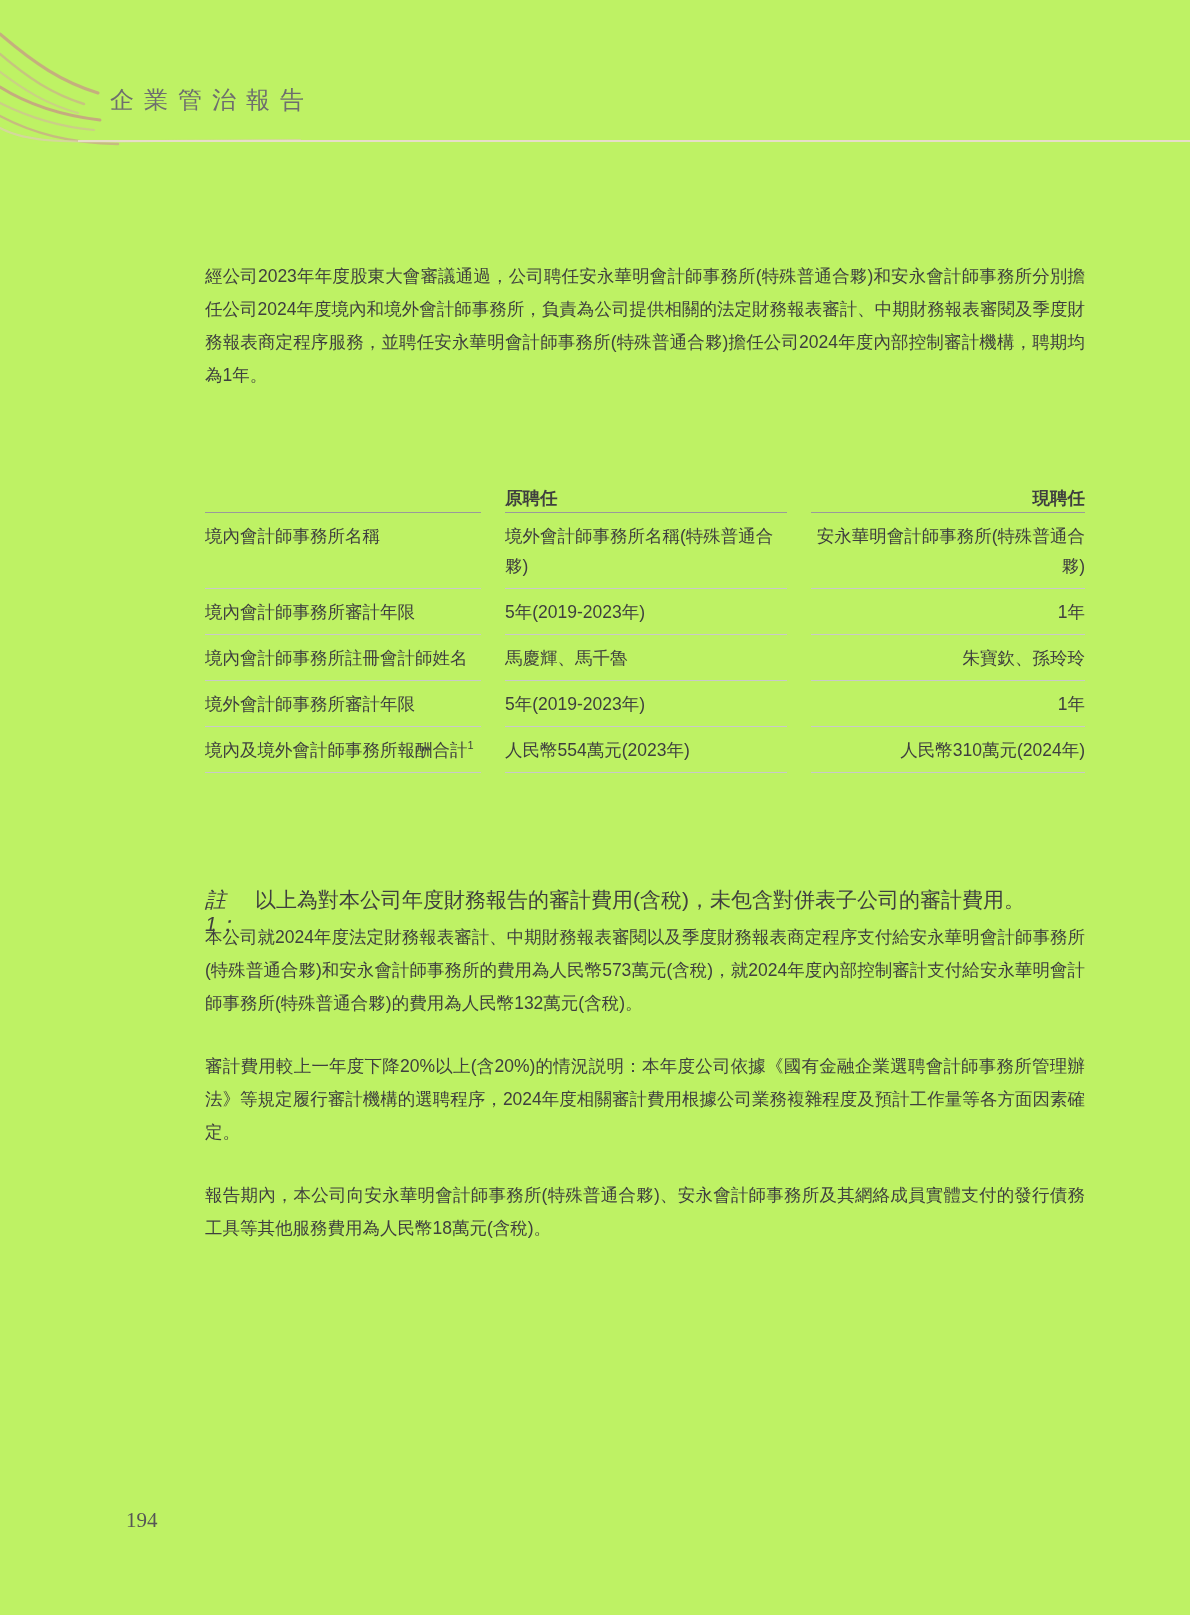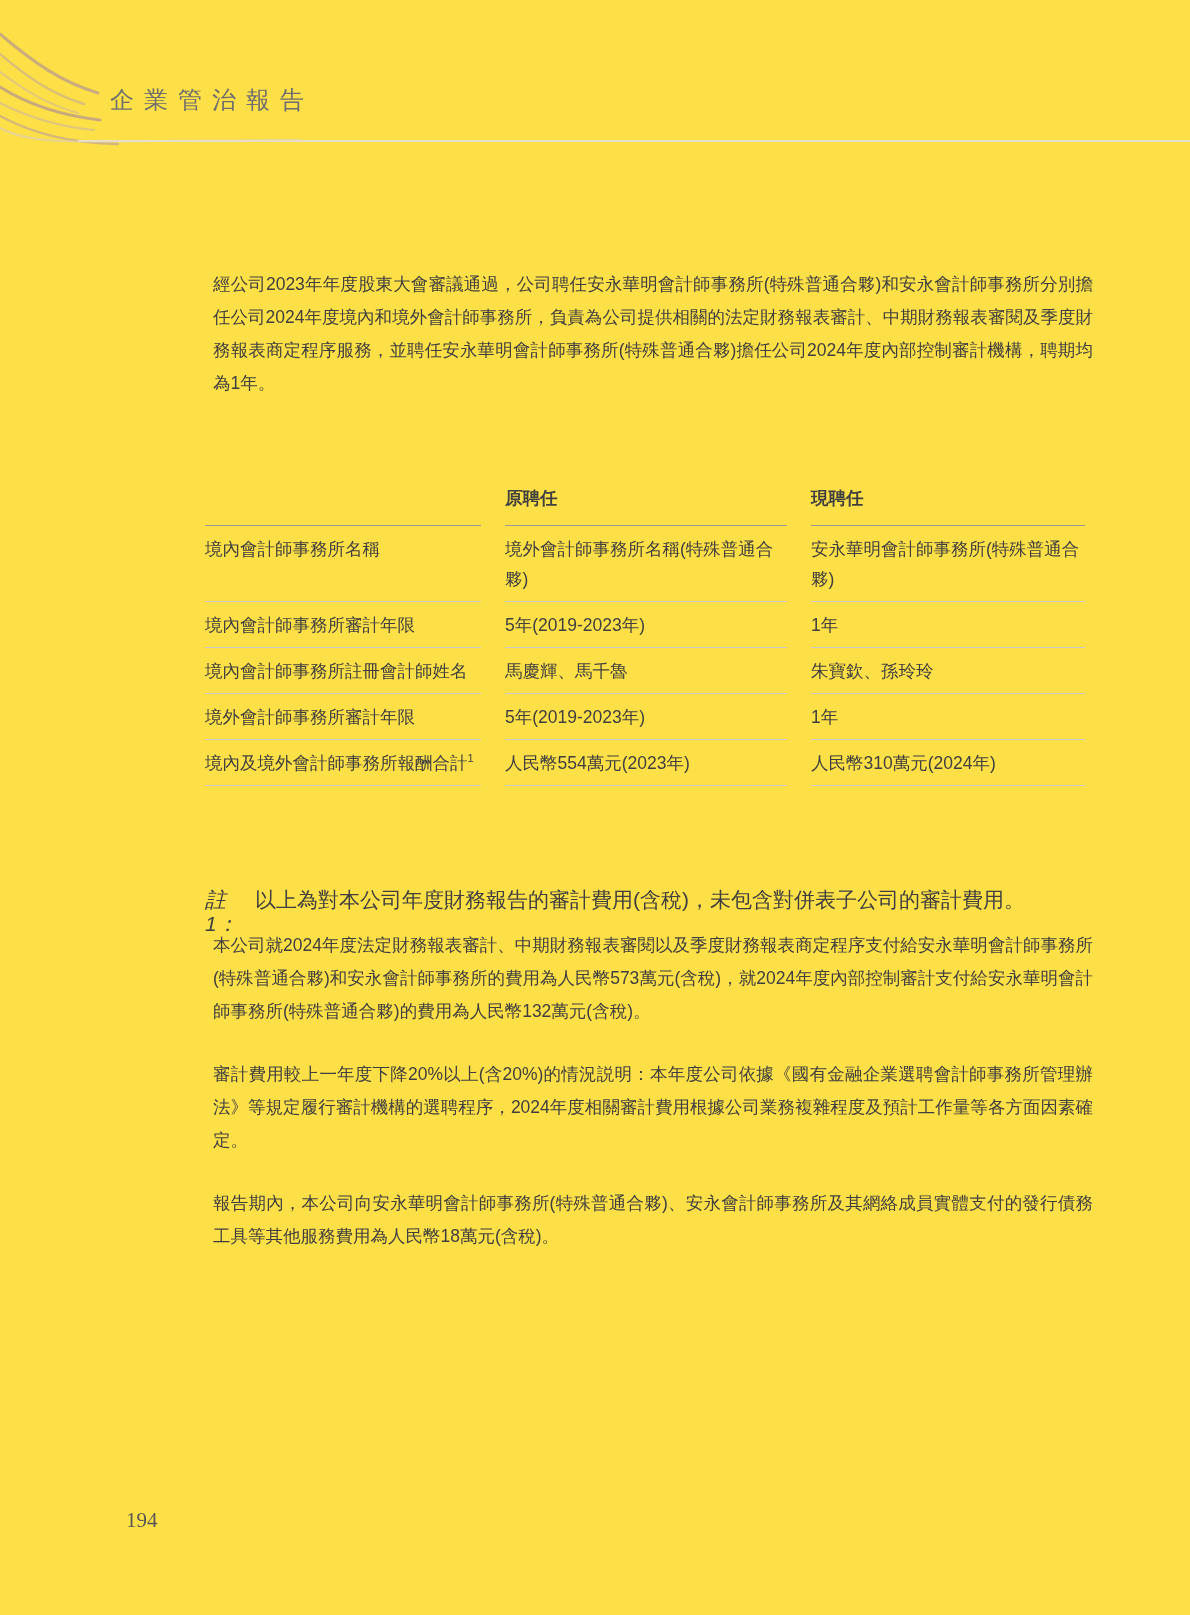--- a/index.html
+++ b/index.html
@@ -1,66 +1,67 @@
 <!DOCTYPE html>
 <html><head>
 <meta charset="utf-8">
 <style>
   html,body{margin:0;padding:0;background:#ffffff;}
   .page{
     position:relative;
     width:1190px;
     height:1615px;
-    background:#fde047;
+    background:#bef264;
     margin:0 auto;
     overflow:hidden;
     font-family:"Liberation Sans","DejaVu Sans",sans-serif;
     color:#3f3f3f;
   }
   .swoosh{position:absolute;left:0;top:16px;width:310px;height:170px;}
   .doc-title{
     position:absolute;left:110px;top:84px;
     font-family:"Liberation Serif","DejaVu Serif",serif;
     font-size:24px;letter-spacing:10px;color:#6e6e6e;
     white-space:nowrap;
   }
   .header-rule{
     position:absolute;left:78px;top:140px;width:1112px;height:2px;
     background:#e7dec9;
   }
   .para{
     position:absolute;left:205px;width:880px;
     font-size:17.5px;line-height:33px;
-    text-align:justify;color:#3f3f3f;margin:8px;
+    text-align:justify;color:#3f3f3f;margin:0;
   }
   .p1{top:260px;}
   .p2{top:429px;}
   .p3{top:921px;}
   .p4{top:1050px;}
   .p5{top:1179px;}
 
   table.audit-table{
     position:absolute;left:205px;top:483px;width:880px;
     border-collapse:collapse;table-layout:fixed;
     font-size:17.5px;line-height:30px;color:#3f3f3f;
   }
   .audit-table col.c1{width:300px;}
   .audit-table col.c2{width:306px;}
   .audit-table col.c3{width:274px;}
   .audit-table th{
     text-align:left;font-weight:bold;vertical-align:bottom;
-    padding:0 24px 13px 0;
+    padding:0 24px 0 0;
     background-image:linear-gradient(#9a9a9a,#9a9a9a);
     background-repeat:no-repeat;
     background-position:left bottom;
     background-size:calc(100% - 24px) 1px;
   }
   .audit-table th.last, .audit-table td.last{
     padding-right:0;
     background-size:100% 1px;
+    text-align:right;
   }
   .audit-table td{
     vertical-align:top;
     padding:8px 24px 8px 0;
     background-image:linear-gradient(#c9c9c9,#c9c9c9);
     background-repeat:no-repeat;
     background-position:left bottom;
     background-size:calc(100% - 24px) 1px;
     margin-left:13px;
   }

